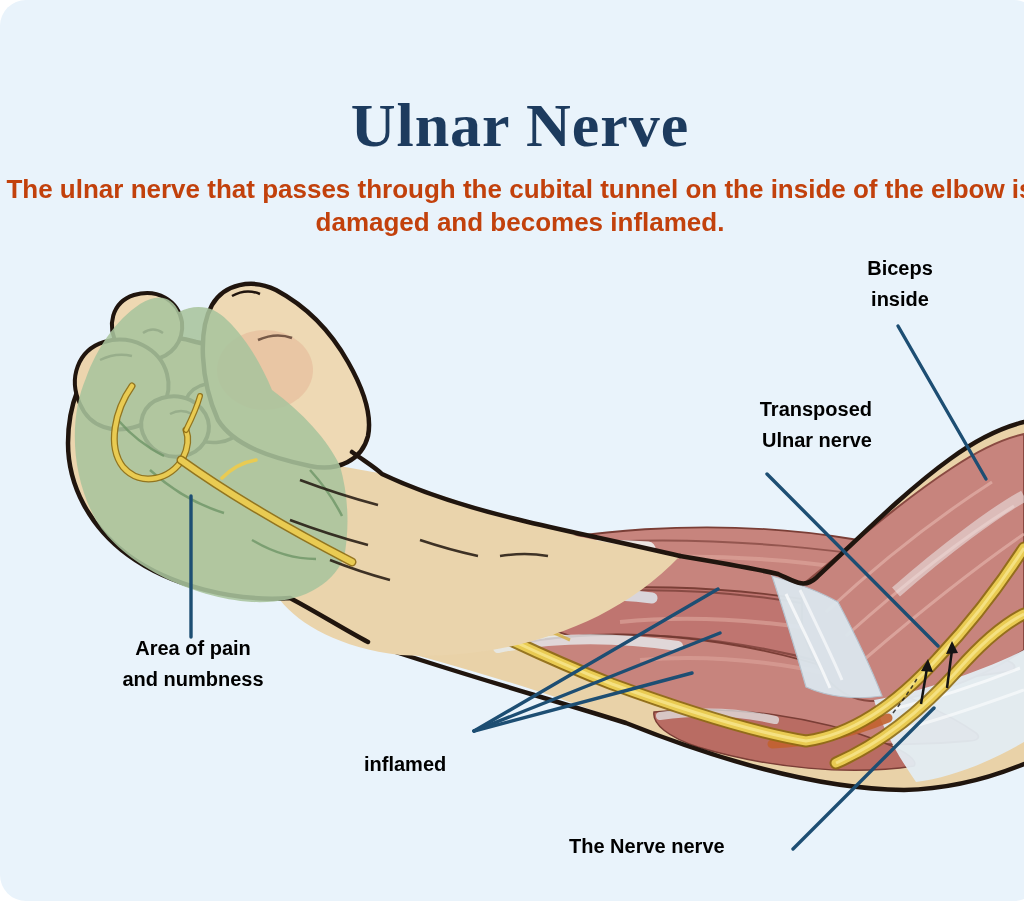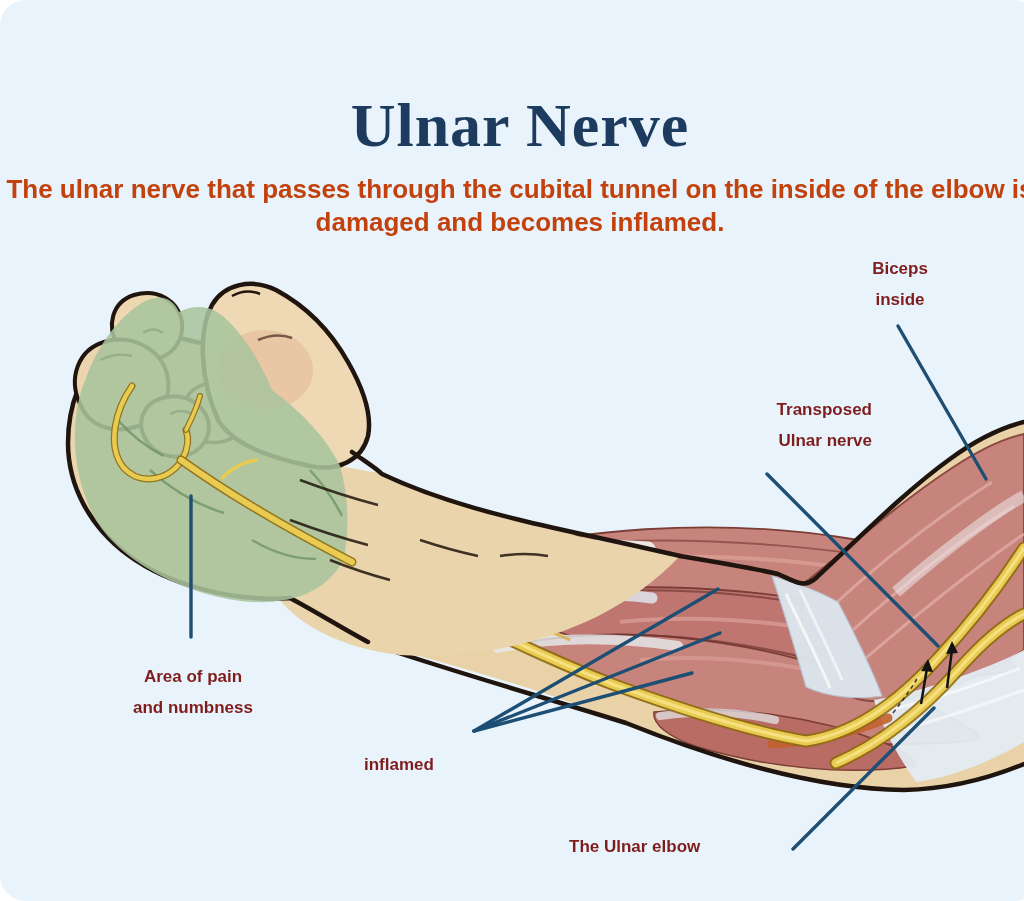--- a/index.html
+++ b/index.html
@@ -28,30 +28,30 @@
     position: absolute;
     top: 147px; left: 0; width: 100%;
     text-align: center;
     font-size: 26px;
     font-weight: 600;
     line-height: 33px;
     color: #c2410c;
   }
   .label {
     position: absolute;
-    font-size: 17px;
+    font-size: 20px;
     font-weight: 600;
     line-height: 31px;
-    color: #7f1d1d;
+    color: #000000;
     white-space: nowrap;
   }
   .label span { display: block; }
   .lbl-biceps      { left: 810px; top: 253px; width: 180px; text-align: center; }
   .lbl-transposed  { left: 652px; top: 394px; width: 220px; text-align: right; }
-  .lbl-area        { left: 63px;  top: 661px; width: 260px; text-align: center; }
+  .lbl-area        { left: 63px;  top: 633px; width: 260px; text-align: center; }
   .lbl-pronator    { left: 364px; top: 749px; width: 280px; text-align: left; }
   .lbl-ulnar       { left: 569px; top: 831px; width: 240px; text-align: left; }
 </style>
 </head>
 <body>
 
 <div class="canvas">
 
   <svg width="1024" height="901" viewBox="0 0 1024 901">
 
@@ -245,16 +245,16 @@
   <div class="label lbl-area">
     <span>Area of pain</span>
     <span>and numbness</span>
   </div>
 
   <div class="label lbl-pronator">
     <span>inflamed</span>
   </div>
 
   <div class="label lbl-ulnar">
-    <span>The Ulnar elbow</span>
+    <span>The Nerve nerve</span>
   </div>
 
 </div>
 
 </body></html>

